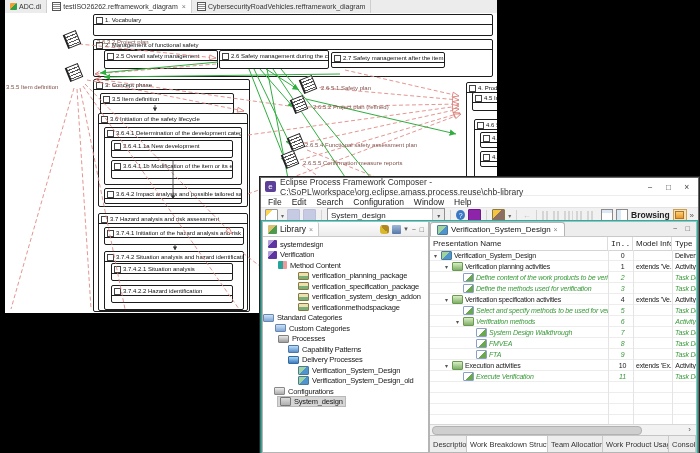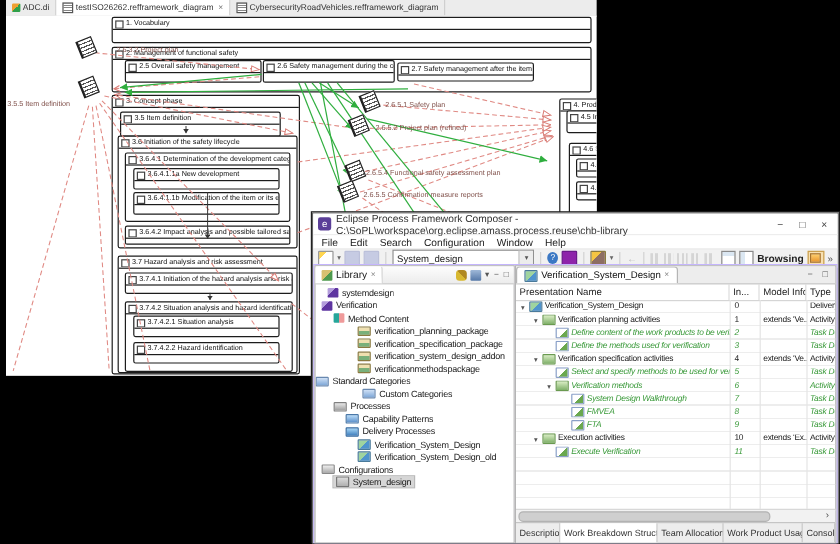--- a/index.html
+++ b/index.html
@@ -63,21 +63,21 @@
              align-items:center;justify-content:center;color:#555;font-size:6px;}
   .combo .dd::before{content:"▾";}
   .etool .sp{flex:1;}
   .persp{width:11px;height:10px;border:1px solid #8a8a8a;background:linear-gradient(#dbe7f2 35%,#fff 35%);}
   .persp2{width:11px;height:10px;border:1px solid #8a8a8a;background:linear-gradient(90deg,#dbe7f2 35%,#fff 35%);}
   .persp-act{width:13px;height:11px;border:1px solid #caa050;background:#f7e0b2;display:flex;align-items:center;justify-content:center;}
   .persp-act .sq{width:7px;height:6px;background:linear-gradient(#ffcf6e,#e8962e);border:1px solid #a8742e;}
   .ovf{color:#555;font-size:8px;}
   .ovf::before{content:"»";}
   .blabel{font-size:8.5px;color:#222;font-weight:bold;}
-  .ebody{position:absolute;left:0;top:42px;right:0;bottom:0;background:#c4b5fd;}
+  .ebody{position:absolute;left:0;top:42px;right:0;bottom:0;background:#14b8a6;text-align:center;}
   
   .lib{position:absolute;left:1px;top:1px;width:165px;bottom:1px;background:#fff;border:1px solid #b5b5b5;}
   .lib-head{height:14px;background:linear-gradient(#fdfdfd,#ececec);border-bottom:1px solid #c9c9c9;
             display:flex;align-items:center;font-size:8.5px;color:#222;}
   .vtab{display:flex;align-items:center;gap:3px;height:100%;padding:0 5px;background:#fff;
         border-right:1px solid #c9c9c9;border-radius:2px 2px 0 0;}
   .vtab .x{color:#888;font-size:7px;}
   .lib-head .sp{flex:1;}
   .hicon{width:9px;height:9px;flex:none;margin-right:3px;border-radius:1px;}
   .h1{background:linear-gradient(135deg,#d8c170 50%,#4e9a4e 50%);}
@@ -106,21 +106,21 @@
   .ic-task{background:linear-gradient(135deg,#fff 55%,#6aa84f 55%);border:1px solid #8aa0c8;height:7px;}
   
   .edit{position:absolute;left:168px;top:1px;right:1px;bottom:1px;background:#fff;border:1px solid #b5b5b5;}
   .edit-tabrow{height:14px;background:#ededed;border-bottom:1px solid #c9c9c9;position:relative;}
   .etab{position:absolute;left:0;top:0;height:13px;background:#fff;border:1px solid #b5b5b5;border-bottom:none;
         border-radius:3px 3px 0 0;display:flex;align-items:center;gap:3px;padding:0 6px;font-size:8px;color:#111;}
   .minmax{position:absolute;right:3px;top:2px;font-size:7.5px;color:#555;letter-spacing:3px;}
   .cols{height:13px;display:flex;border-bottom:1px solid #d5d5d5;font-size:8px;color:#222;align-items:center;}
   .cols div{border-right:1px solid #dcdcdc;height:100%;display:flex;align-items:center;padding:0 3px;
             box-sizing:border-box;white-space:nowrap;overflow:hidden;}
-  .cn{width:178px;}.ci{width:25px;}.cm{width:39px;}.ct{flex:1;border-right:none !important;}
+  .cn{width:178px;}.ci{width:25px;font-family:Liberation Mono, monospace;}.cm{width:39px;}.ct{flex:1;border-right:none !important;}
   .gridarea{position:absolute;left:0;top:28px;right:0;height:180px;overflow:hidden;
             background-image:repeating-linear-gradient(180deg,transparent 0 10px,#ededed 10px 11px);}
   .vg{position:absolute;top:0;bottom:0;width:1px;background:#e4e4e4;}
   .row{height:11px;display:flex;align-items:center;font-size:7px;letter-spacing:-0.2px;color:#1a1a1a;position:relative;}
   .row .name{width:178px;display:flex;align-items:center;gap:2px;white-space:nowrap;overflow:hidden;box-sizing:border-box;}
   .row .in{width:25px;padding-left:4px;box-sizing:border-box;}
   .row .mi{width:39px;padding-left:3px;box-sizing:border-box;white-space:nowrap;overflow:hidden;}
   .row .ty{flex:1;padding-left:3px;white-space:nowrap;overflow:hidden;}
   .row.g .lbl,.row.g .in,.row.g .ty{color:#3a9a3a;font-style:italic;}
   .chev{width:7px;color:#555;font-size:6px;text-align:center;flex:none;}
@@ -427,21 +427,21 @@
             <span class="x">×</span>
           </div>
           <span class="sp"></span>
           <span class="hicon h3"></span>
           <span class="hicon h2"></span>
           <span class="hmin">▾</span>
           <span class="hmin">−</span>
           <span class="hmin">□</span>
         </div>
         <div class="lib-tree">
-          <div class="trow" style="padding-left:10px">
+          <div class="trow" style="padding-left:5px">
               <span class="ti ic-plugin"></span>
               <span class="lbl">systemdesign</span>
             </div>
           <div class="trow" style="padding-left:5px">
               <span class="ti ic-plugin"></span>
               <span class="lbl">Verification</span>
             </div>
           <div class="trow" style="padding-left:15px">
               <span class="ti ic-mc"></span>
               <span class="lbl">Method Content</span>
@@ -459,21 +459,21 @@
               <span class="lbl">verification_system_design_addon</span>
             </div>
           <div class="trow" style="padding-left:35px">
               <span class="ti ic-pkg"></span>
               <span class="lbl">verificationmethodspackage</span>
             </div>
           <div class="trow" style="">
               <span class="ti ic-cat"></span>
               <span class="lbl">Standard Categories</span>
             </div>
-          <div class="trow" style="padding-left:39px">
+          <div class="trow" style="padding-left:12px">
               <span class="ti ic-cat"></span>
               <span class="lbl">Custom Categories</span>
             </div>
           <div class="trow" style="padding-left:15px">
               <span class="ti ic-proc"></span>
               <span class="lbl">Processes</span>
             </div>
           <div class="trow" style="padding-left:25px">
               <span class="ti ic-capa"></span>
               <span class="lbl">Capability Patterns</span>
@@ -483,21 +483,21 @@
               <span class="lbl">Delivery Processes</span>
             </div>
           <div class="trow" style="padding-left:35px">
               <span class="ti ic-dproc"></span>
               <span class="lbl">Verification_System_Design</span>
             </div>
           <div class="trow" style="padding-left:35px">
               <span class="ti ic-dproc"></span>
               <span class="lbl">Verification_System_Design_old</span>
             </div>
-          <div class="trow" style="padding-left:5px">
+          <div class="trow" style="padding-left:11px">
               <span class="ti ic-cfgs"></span>
               <span class="lbl">Configurations</span>
             </div>
           <div class="trow sel" style="padding-left:15px">
               <span class="lblwrap">
                 <span class="ti ic-cfg"></span>
                 <span class="lbl">System_design</span>
               </span>
             </div>
         </div>

